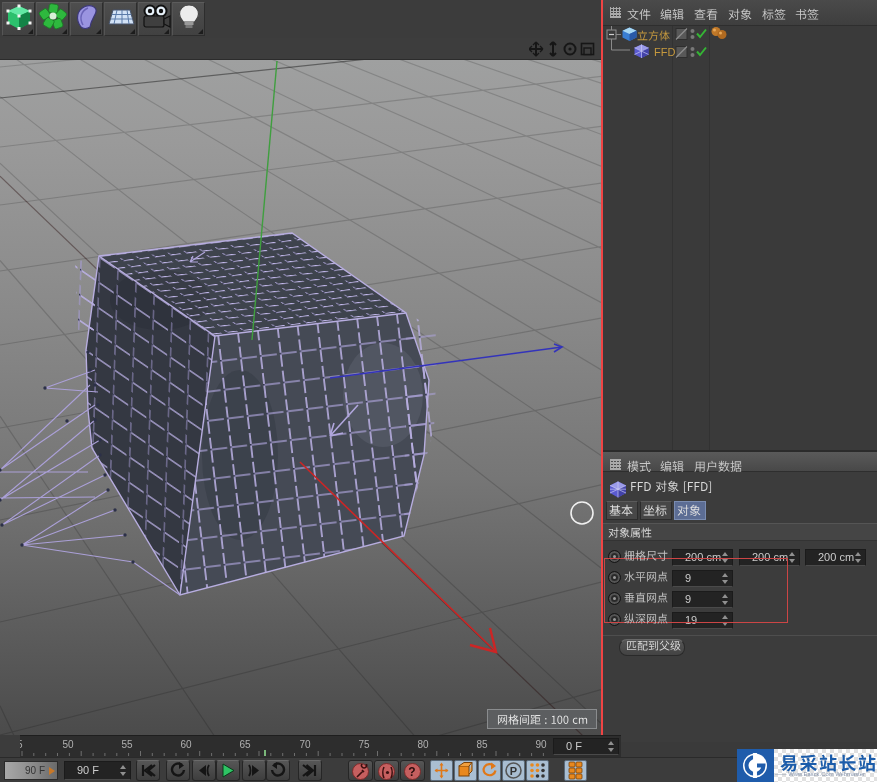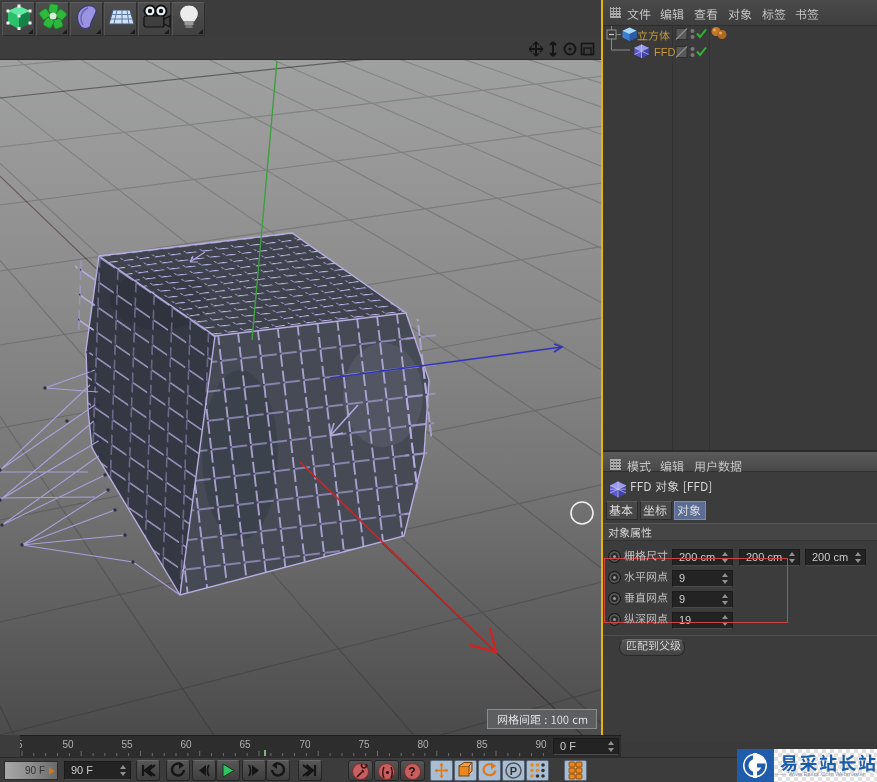--- a/index.html
+++ b/index.html
@@ -10,31 +10,31 @@
 #toolbar{left:0;top:0;width:877px;height:38px;background:#3c3c3c;}
 .tbtn{position:absolute;top:2px;width:33px;height:34px;background:linear-gradient(#4e4e4e,#414141);
  border:1px solid #2d2d2d;border-top-color:#5c5c5c;border-left-color:#555;}
 .tbtn:after{content:"";position:absolute;right:1px;bottom:1px;border-left:5px solid transparent;border-bottom:5px solid #1c1c1c;}
 
 #vptitle{left:0;top:38px;width:601px;height:22px;background:#3d3d3d;border-bottom:1px solid #2c2c2c;}
 #viewport{left:0;top:60px;width:601px;height:675px;overflow:hidden;}
 #gridlabel{left:487px;top:709px;width:110px;height:20px;background:#5c5e60;border:1px solid #8a8c8e;
  color:#e6e6e6;font-size:11px;line-height:18px;text-align:center;}
 
-#rpanel{left:601px;top:0;width:276px;height:782px;background:#3a3a3a;border-left:2px solid #eab308;}
+#rpanel{left:601px;top:0;width:276px;height:782px;background:#3a3a3a;border-left:2px solid #ef4444;}
 .menubar{position:absolute;left:0;width:276px;height:26px;background:linear-gradient(#4a4a4a,#3e3e3e);
  border-bottom:1px solid #2e2e2e;color:#c9c9c9;font-size:12px;}
 .gridicon{position:absolute;left:7px;top:7px;width:11px;height:11px;
  background:repeating-linear-gradient(0deg,#a9a9a9 0 1.5px,transparent 1.5px 3px),repeating-linear-gradient(90deg,#a9a9a9 0 1.5px,transparent 1.5px 3px);}
 .colsep{position:absolute;top:26px;width:1px;height:424px;background:#323232;}
 
 #ampanel{left:0px;top:450px;width:276px;height:292px;background:#3c3c3c;border-top:2px solid #2b2b2b;}
 .amlabel{position:absolute;color:#c2c2c2;font-size:11px;}
 .field{position:absolute;height:17px;background:#232323;border:1px solid #1b1b1b;border-bottom-color:#4a4a4a;
- color:#cccccc;font-size:11px;line-height:15px;padding-left:6px;}
+ color:#cccccc;font-size:11px;line-height:15px;padding-left:12px;}
 .spin{position:absolute;right:2px;top:2px;width:9px;height:11px;}
 .spin:before{content:"";position:absolute;top:0;left:1px;border-left:3.5px solid transparent;border-right:3.5px solid transparent;border-bottom:4px solid #909090;}
 .spin:after{content:"";position:absolute;bottom:0;left:1px;border-left:3.5px solid transparent;border-right:3.5px solid transparent;border-top:4px solid #909090;}
 .radio{position:absolute;width:13px;height:13px;border-radius:50%;background:#2a2a2a;border:1px solid #161616;box-shadow:inset 0 0 0 2px #555;}
 .radio:after{content:"";position:absolute;left:4px;top:4px;width:3px;height:3px;border-radius:50%;background:#999;}
 .tab{position:absolute;top:0;height:19px;background:#474747;border:1px solid #2c2c2c;border-top-color:#5a5a5a;
  color:#dedede;font-size:12px;text-align:center;line-height:17px;}
 
 #ruler{left:0;top:735px;width:601px;height:22px;background:#2d2d2d;border-top:1px solid #1e1e1e;color:#b2b2b2;font-size:10px;margin-left:20px;}
 #btoolbar{left:0;top:757px;width:877px;height:25px;background:#3c3c3c;border-top:1px solid #2a2a2a;}

